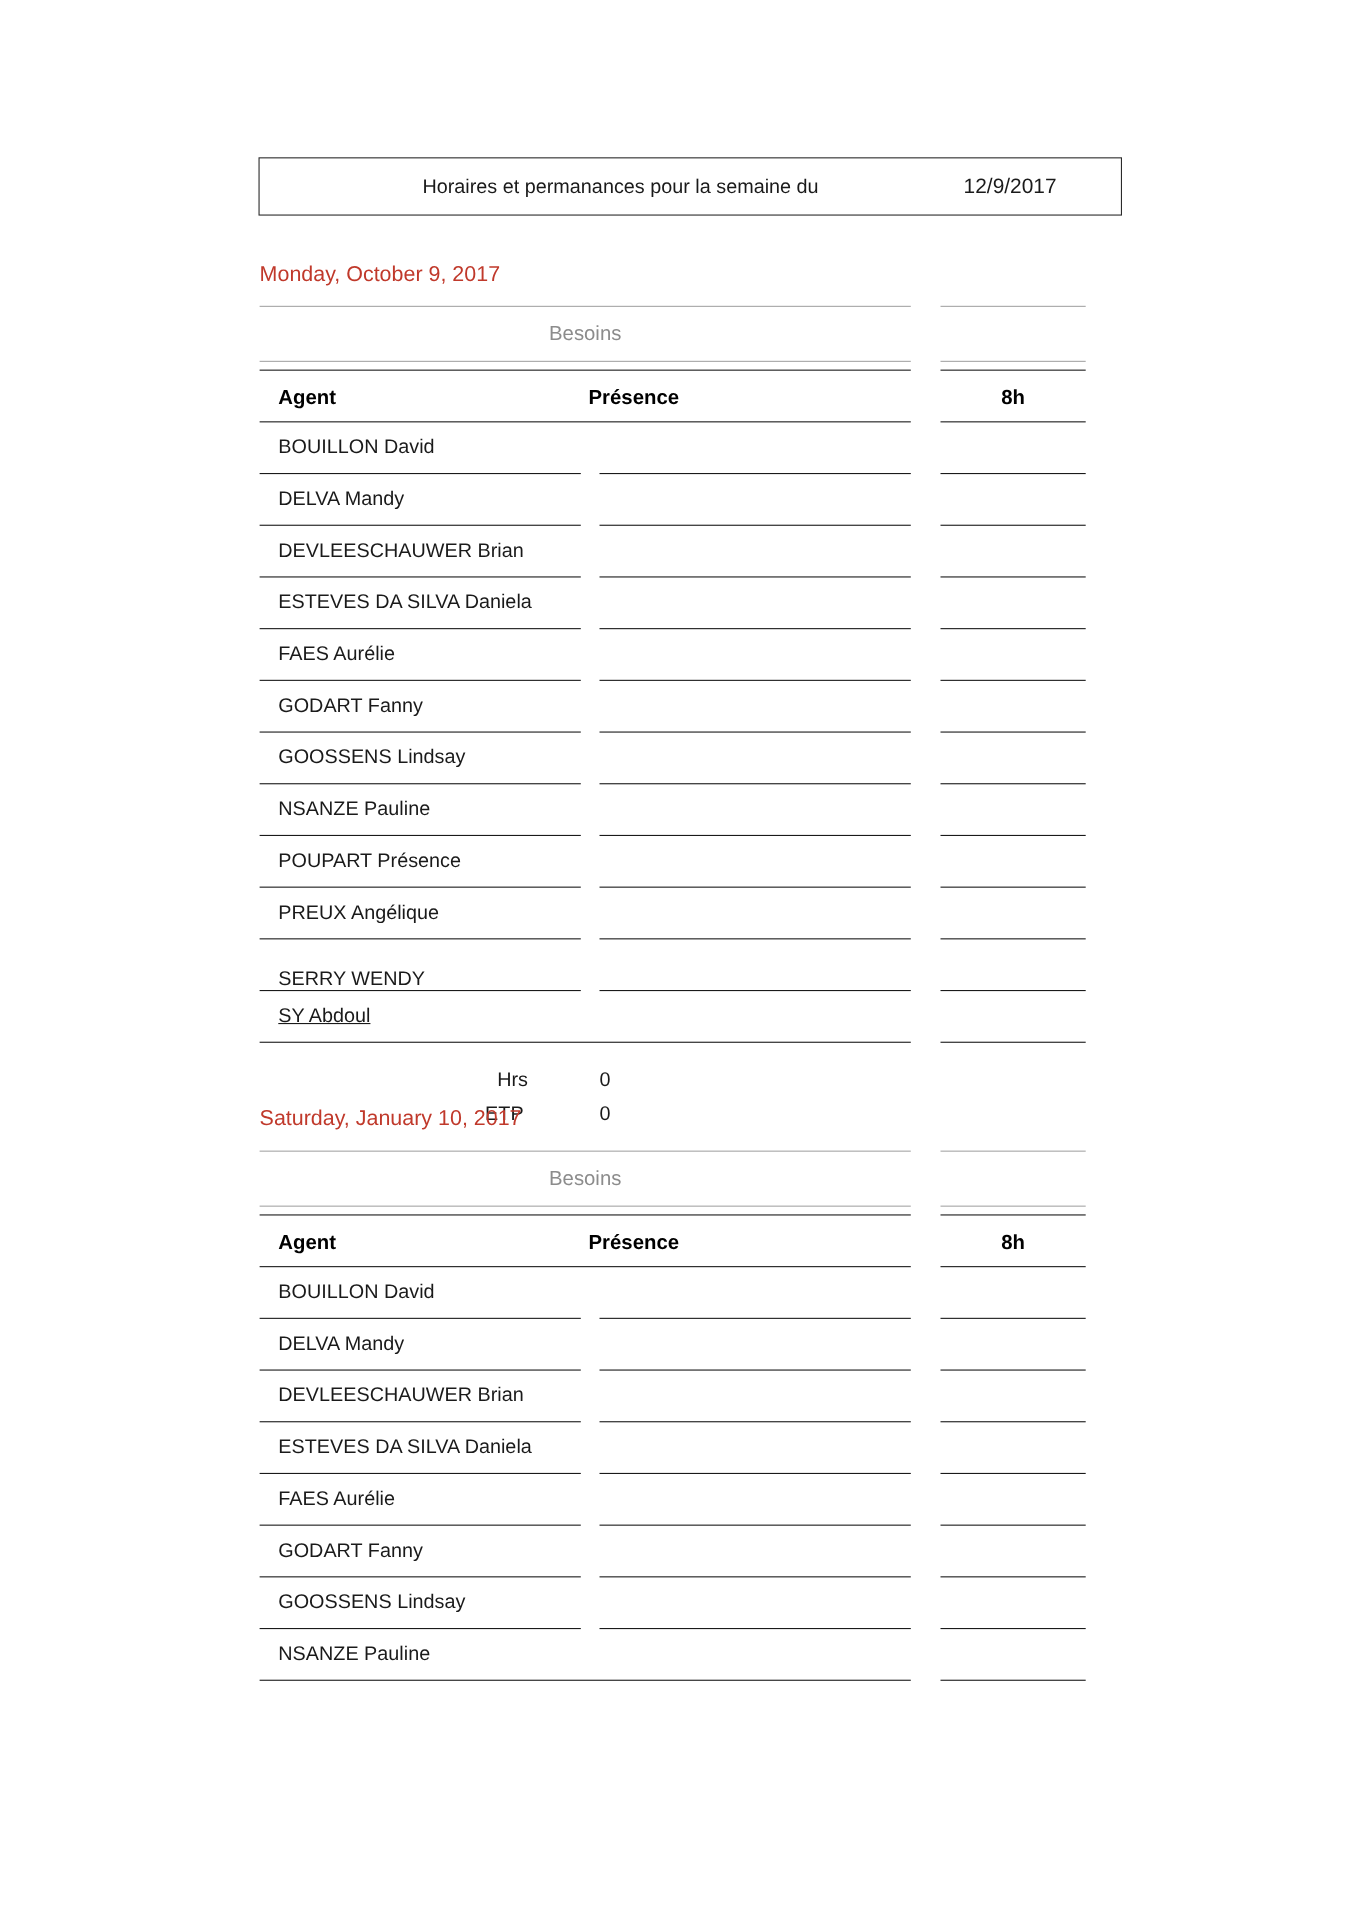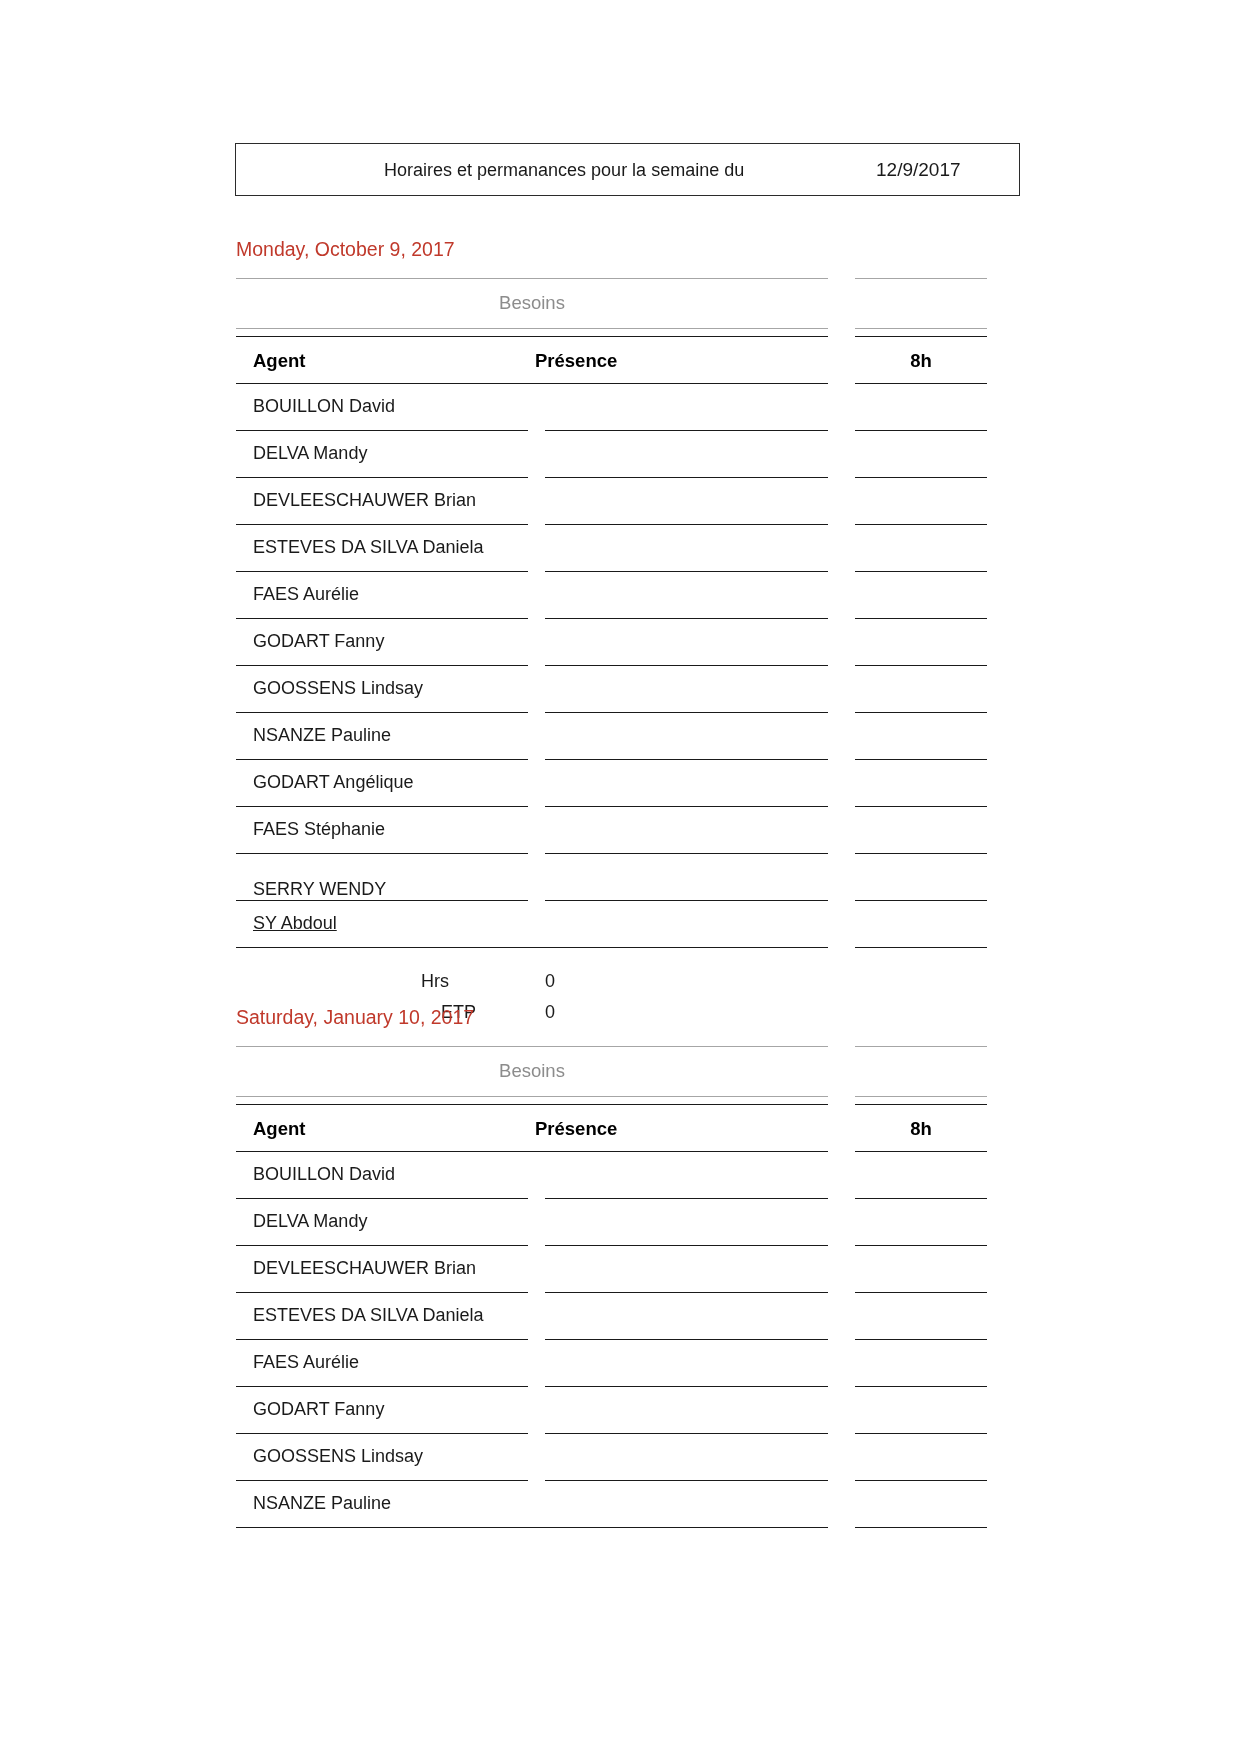--- a/index.html
+++ b/index.html
@@ -169,37 +169,37 @@
           <div class="hline hl-row" style="left: 545px; top: 427px; width: 283px;"></div>
           <div class="hline hl-row" style="left: 855px; top: 427px; width: 132px;"></div>
           <div class="cell-text agent-name" style="left: 253px; top: 440px;">GOOSSENS Lindsay</div>
           <div class="hline hl-row" style="left: 236px; top: 474px; width: 292px;"></div>
           <div class="hline hl-row" style="left: 545px; top: 474px; width: 283px;"></div>
           <div class="hline hl-row" style="left: 855px; top: 474px; width: 132px;"></div>
           <div class="cell-text agent-name" style="left: 253px; top: 487px;">NSANZE Pauline</div>
           <div class="hline hl-row" style="left: 236px; top: 521px; width: 292px;"></div>
           <div class="hline hl-row" style="left: 545px; top: 521px; width: 283px;"></div>
           <div class="hline hl-row" style="left: 855px; top: 521px; width: 132px;"></div>
-          <div class="cell-text agent-name" style="left: 253px; top: 534px;">GODART Angélique</div>
+          <div class="cell-text agent-name" style="left: 253px; top: 534px;">POUPART Présence</div>
           <div class="hline hl-row" style="left: 236px; top: 568px; width: 292px;"></div>
           <div class="hline hl-row" style="left: 545px; top: 568px; width: 283px;"></div>
           <div class="hline hl-row" style="left: 855px; top: 568px; width: 132px;"></div>
-          <div class="cell-text agent-name" style="left: 253px; top: 581px;">FAES Stéphanie</div>
+          <div class="cell-text agent-name" style="left: 253px; top: 581px;">PREUX Angélique</div>
           <div class="hline hl-row" style="left: 236px; top: 615px; width: 292px;"></div>
           <div class="hline hl-row" style="left: 545px; top: 615px; width: 283px;"></div>
           <div class="hline hl-row" style="left: 855px; top: 615px; width: 132px;"></div>
           <div class="cell-text agent-name" style="left: 253px; top: 641px;">SERRY WENDY</div>
           <div class="hline hl-row" style="left: 236px; top: 662px; width: 292px;"></div>
           <div class="hline hl-row" style="left: 545px; top: 662px; width: 283px;"></div>
           <div class="hline hl-row" style="left: 855px; top: 662px; width: 132px;"></div>
           <div class="cell-text agent-name" style="left: 253px; top: 675px; text-decoration: underline;">SY Abdoul</div>
           <div class="hline hl-row" style="left: 236px; top: 709px; width: 592px;"></div>
           <div class="hline hl-row" style="left: 855px; top: 709px; width: 132px;"></div>
         </div>
-        <div class="summary-label" style="left: 390px; top: 733px; text-align: center;">Hrs</div>
+        <div class="summary-label" style="left: 390px; top: 733px;">Hrs</div>
         <div class="summary-value" style="left: 545px; top: 733px;">0</div>
         <div class="summary-label" style="left: 386px; top: 764px;">ETP</div>
         <div class="summary-value" style="left: 545px; top: 764px;">0</div>
       </div>
       <div class="day-section" style="top: 1006px;">
         <div class="day-title">Saturday, January 10, 2017</div>
         <div class="tbl">
           <div class="hline hl-thin" style="left: 236px; top: 40px; width: 592px;"></div>
           <div class="hline hl-thin" style="left: 855px; top: 40px; width: 132px;"></div>
           <div class="cell-text besoins-label" style="left: 236px; top: 54px;;width:592px;text-align:center;left:236px">Besoins</div>

